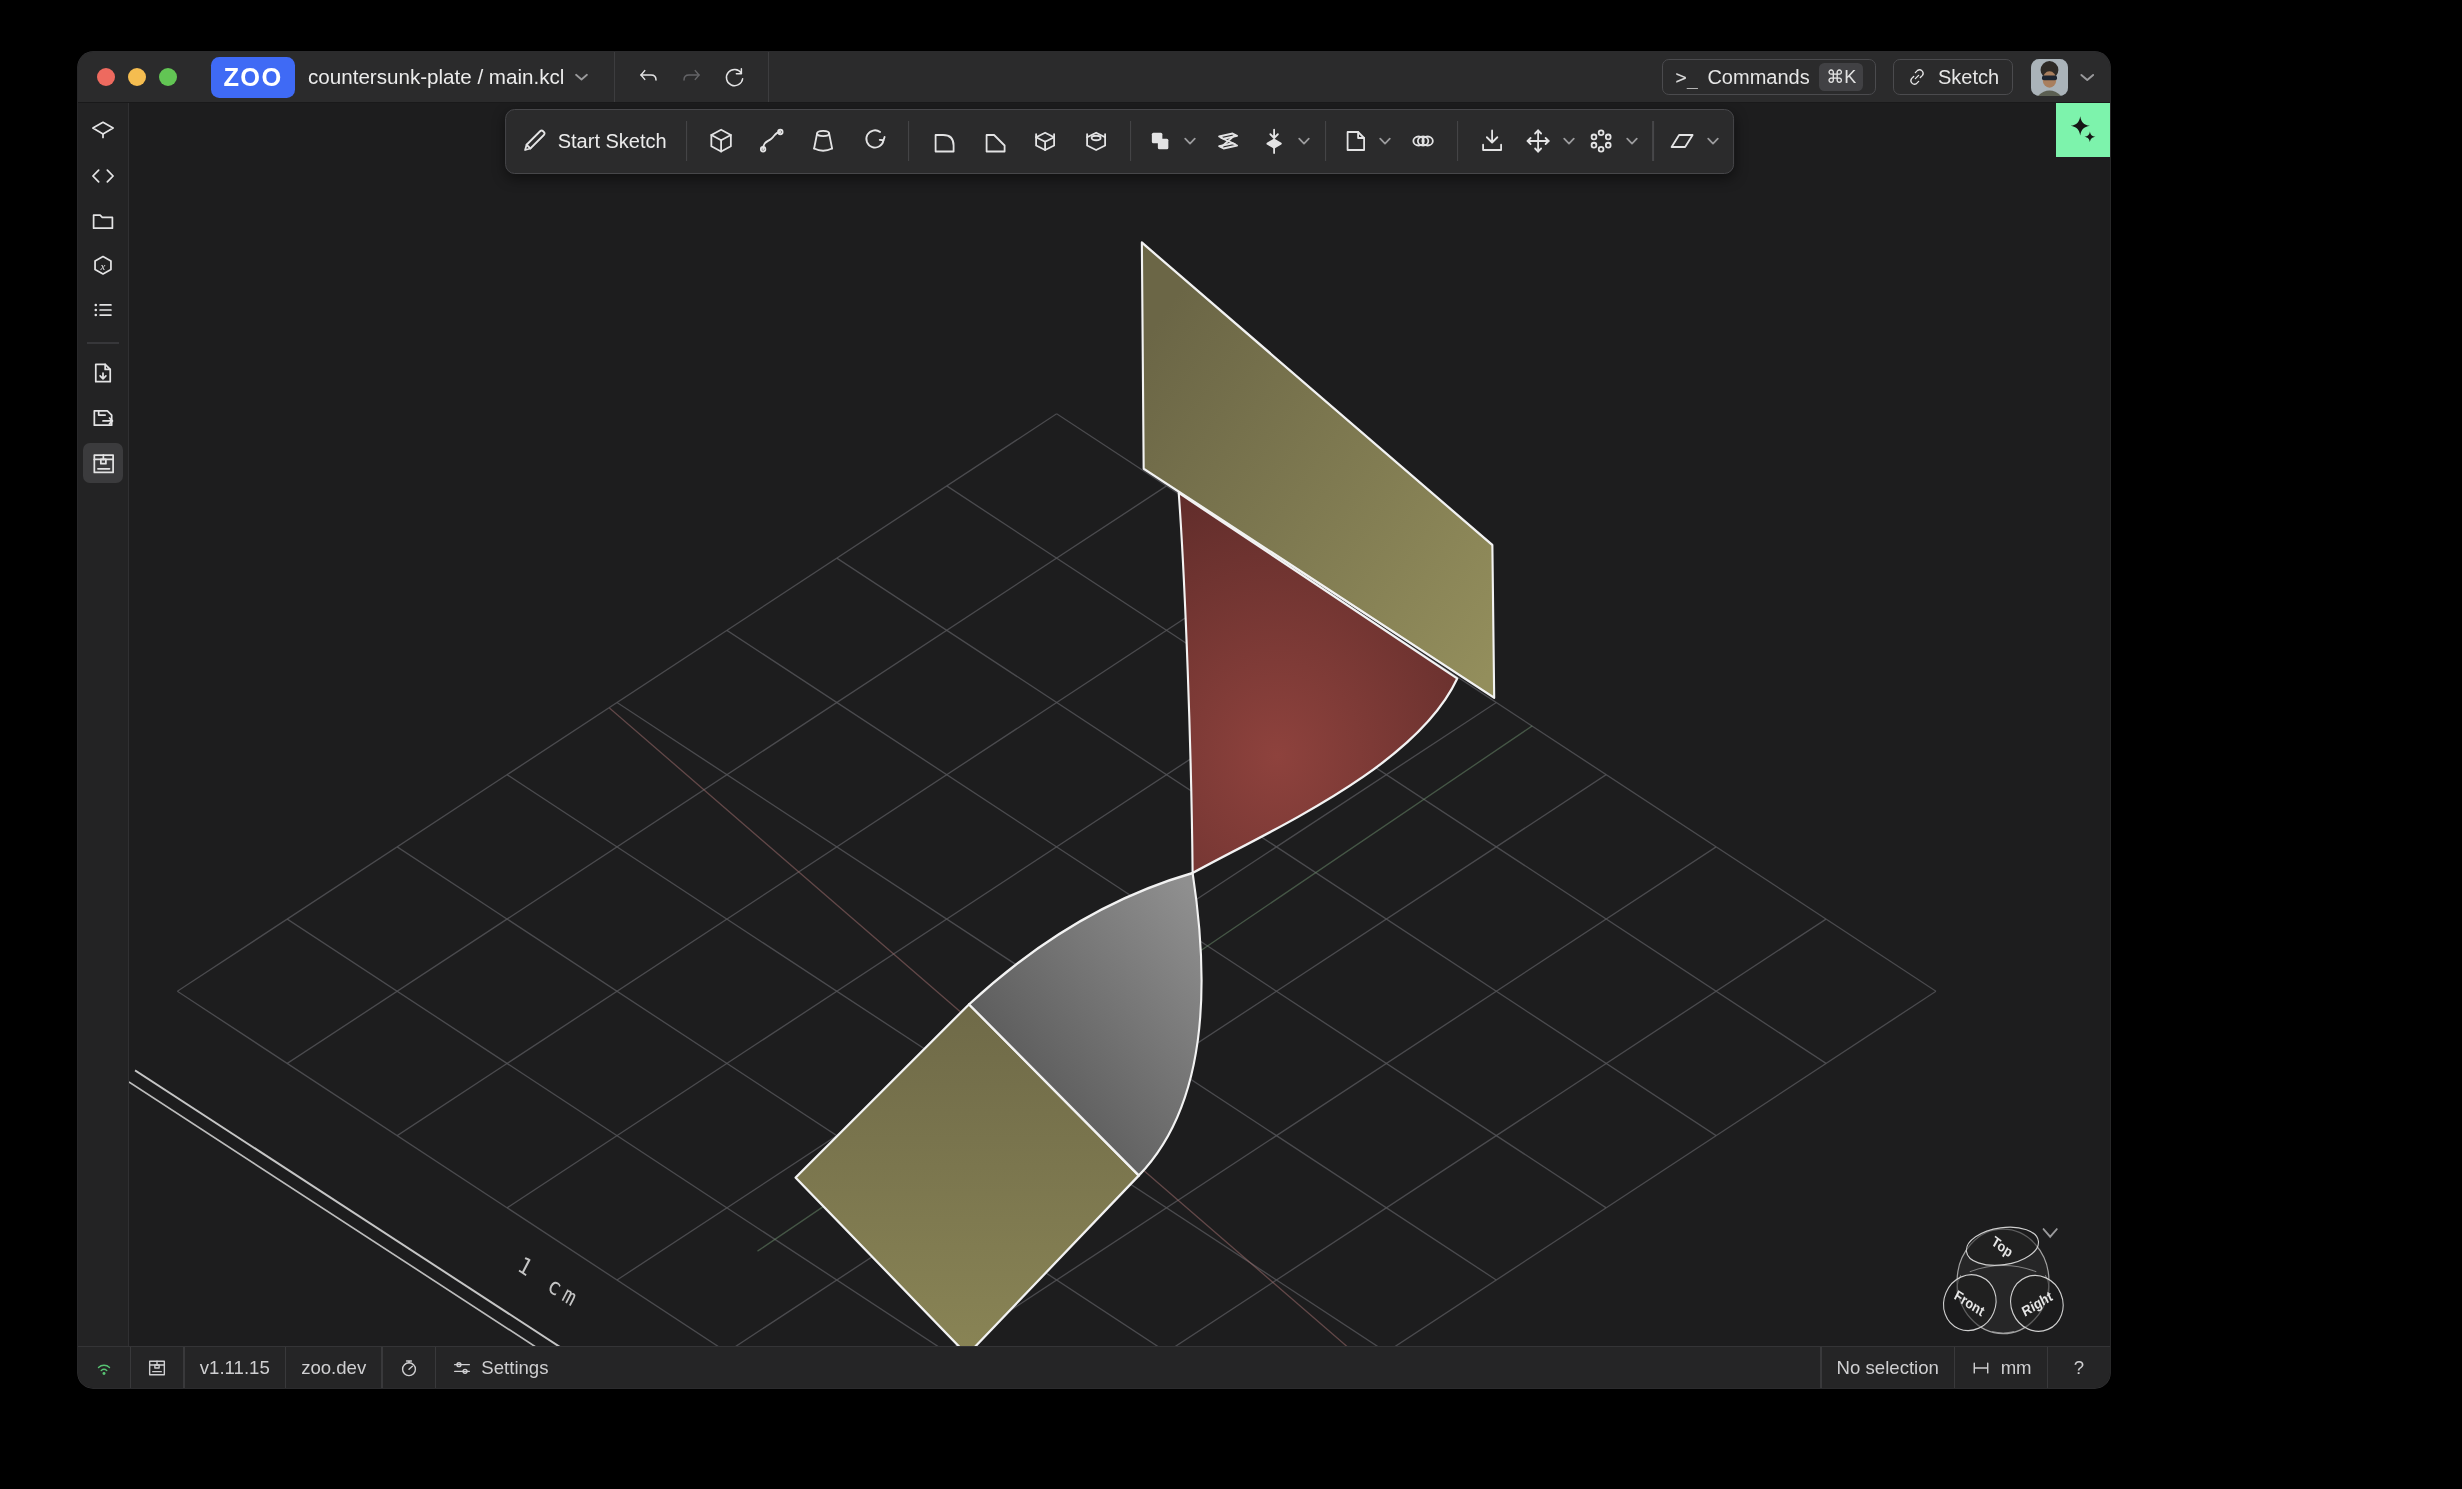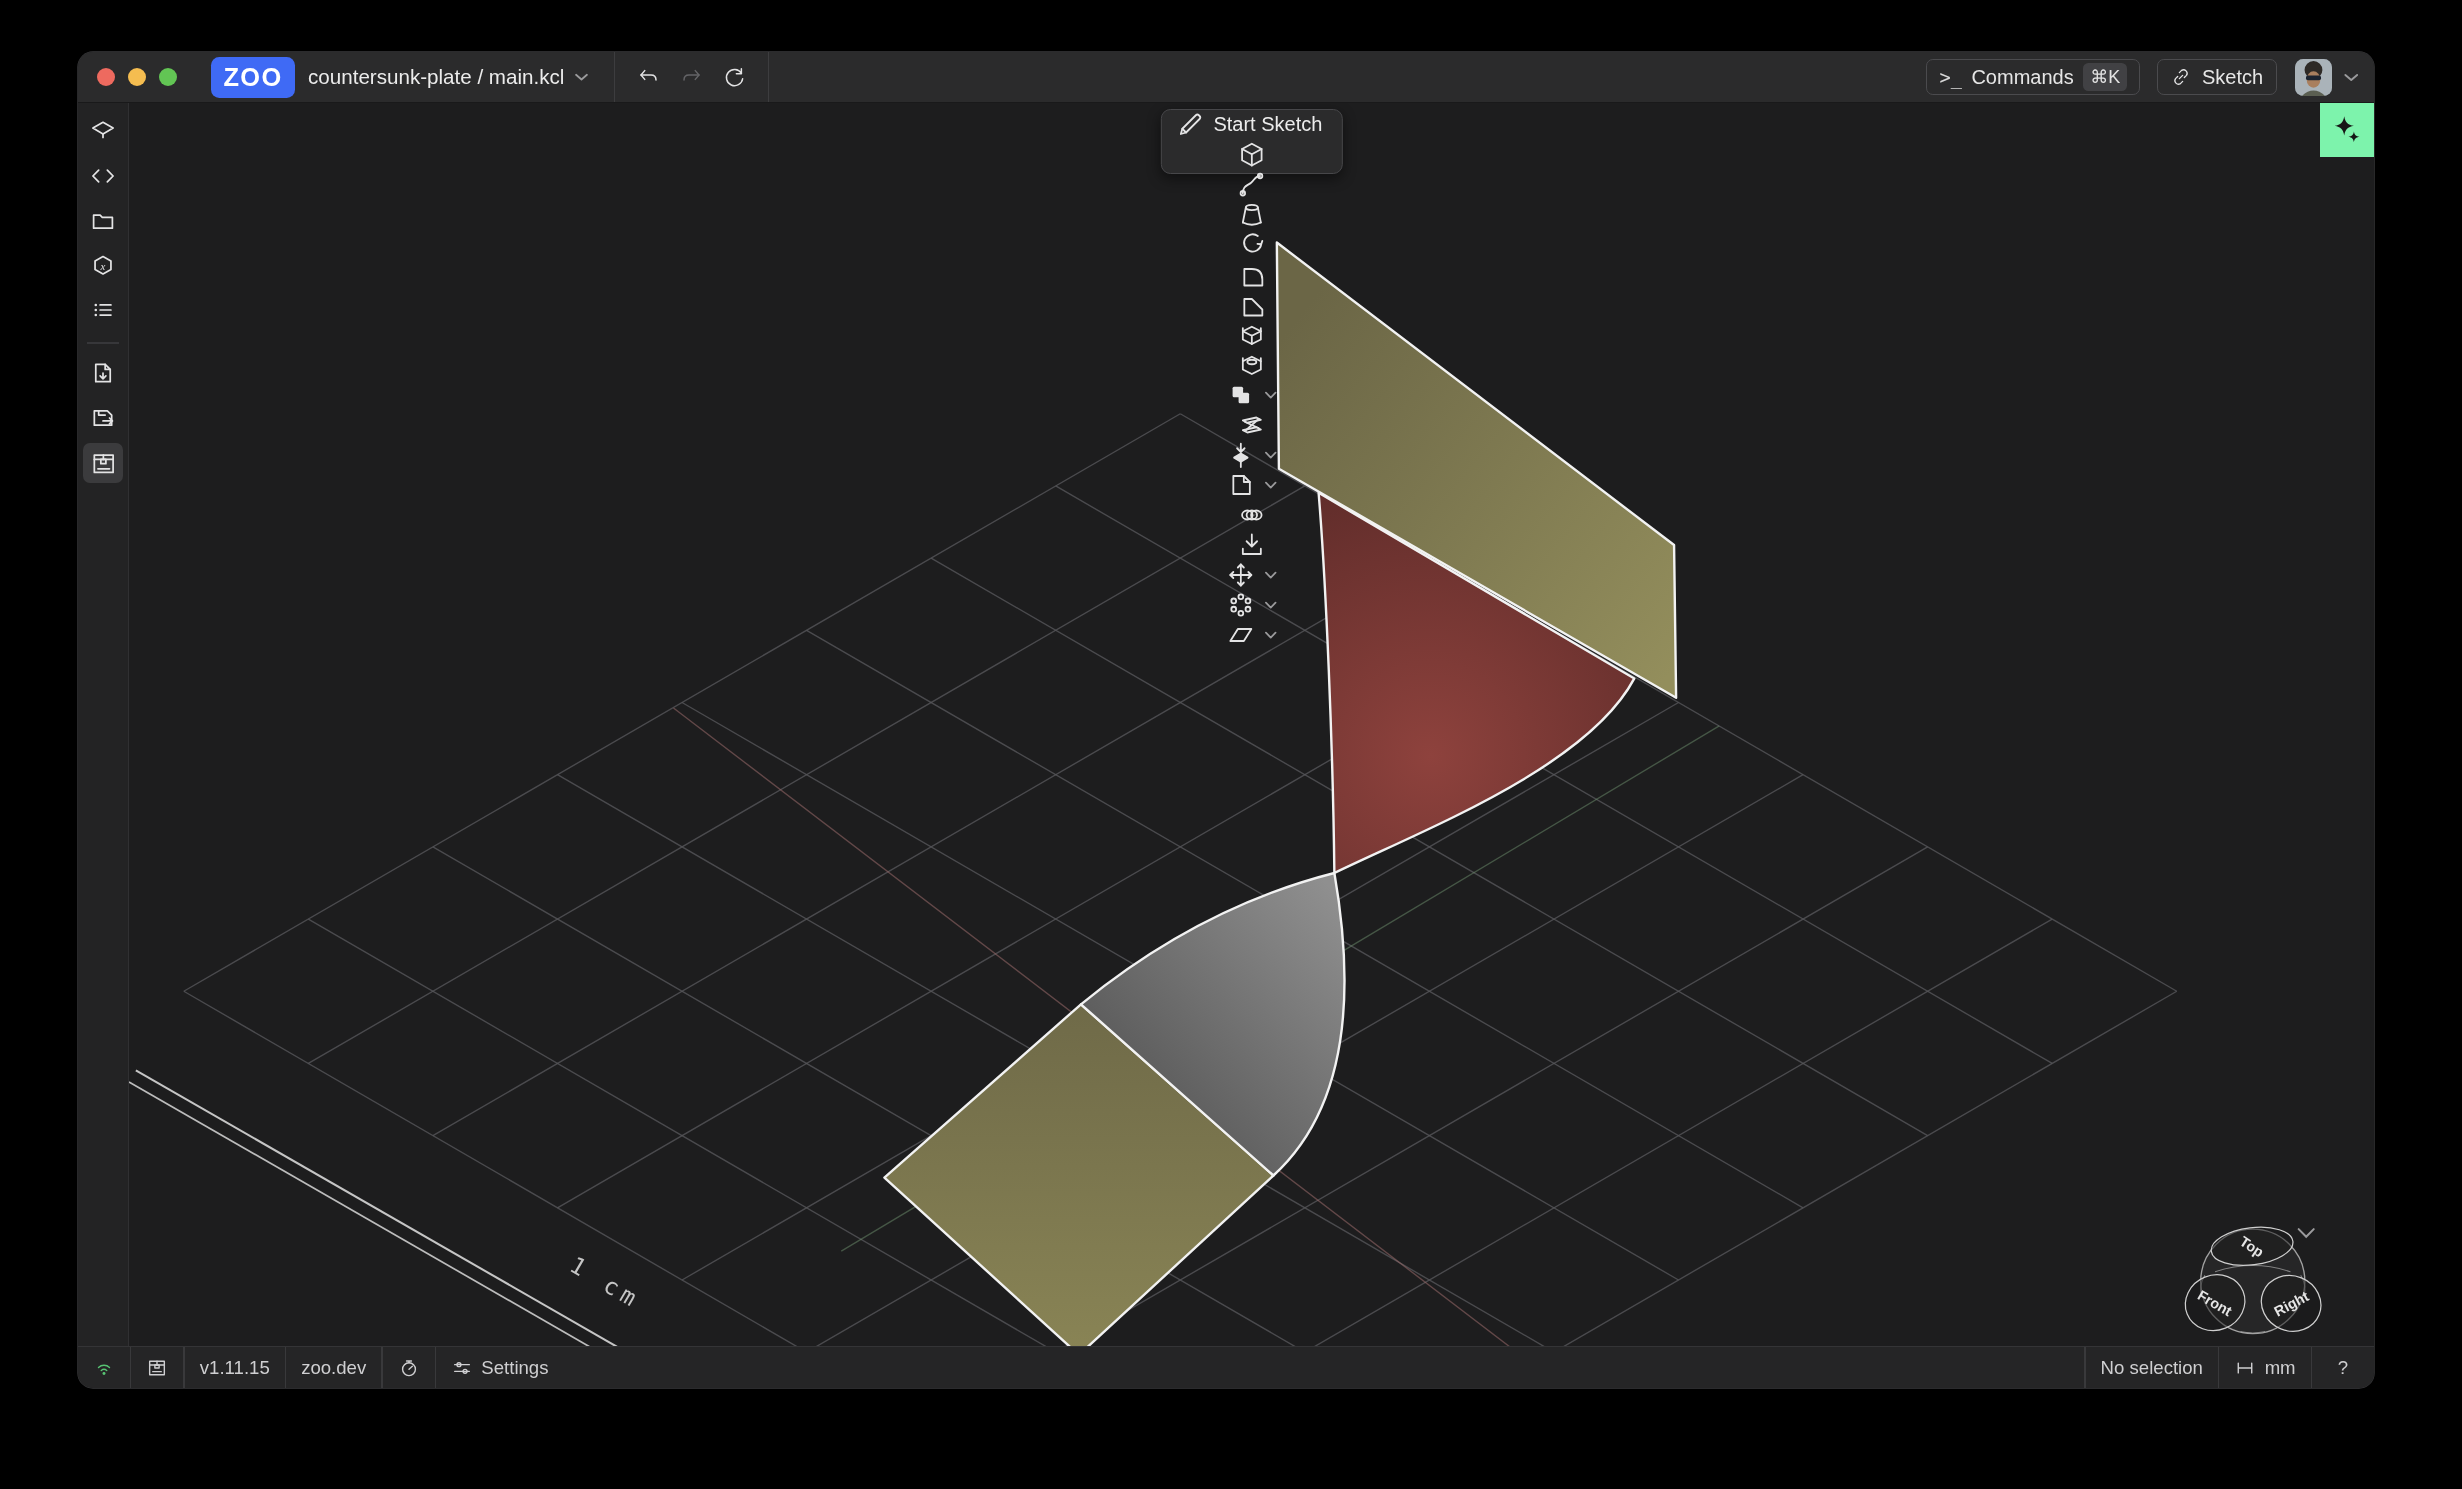--- a/index.html
+++ b/index.html
@@ -1,18 +1,18 @@
 <!DOCTYPE html>
 <html style="font-size:11px"><head>
 <meta charset="utf-8">
 <style>
   html,body{margin:0;padding:0;background:#000;}
   body{width:2462px;height:1490px;position:relative;font-family:"Liberation Sans",sans-serif;
        -webkit-font-smoothing:antialiased;overflow:hidden;}
-  #window{position:absolute;left:78px;top:52px;width:2296px;height:1336px;background:#1d1d1e;
+  #window{position:absolute;left:78px;top:52px;width:2032px;height:1336px;background:#1d1d1e;
           border-radius:15px;overflow:hidden;display:flex;flex-direction:column;
           box-shadow:0 0 0 0.7px #3a3a3c;}
   
   .titlebar{height:50px;background:#2b2b2c;display:flex;align-items:center;flex:0 0 auto;
             border-bottom:1.4px solid #19191a;padding:0 15px 0 19px;}
   .traffic{display:flex;gap:13px;align-items:center;margin-right:34px;}
   .tl{width:18px;height:18px;border-radius:50%;}
   .logo{width:84px;height:41px;border-radius:8.3px;background:#3f6af5;color:#fff;display:flex;
         align-items:center;justify-content:center;font-weight:bold;font-size:25.4px;letter-spacing:1.4px;
         font-stretch:condensed;}
@@ -36,21 +36,21 @@
         margin-bottom:4.8px;}
   .sbtn.active{background:#3b3b3d;}
   .sbtn svg{width:26px;height:26px;}
   .sdiv{width:32px;height:1.4px;background:#37373a;margin:6.9px 0 9.6px;}
   .viewport{flex:1;position:relative;background:#1d1d1e;overflow:hidden;}
   .scene{position:absolute;inset:0;width:100%;height:100%;}
   .gridline{stroke:#56565a;stroke-width:2;opacity:.8;}
   
   .toolbar{position:absolute;top:5.5px;left:50%;transform:translateX(-50%);height:63px;
            background:#2b2b2c;border:1.4px solid #47474a;border-radius:9.6px;display:flex;
-           align-items:center;padding:0 8.3px;box-shadow:0 4.1px 12.4px rgba(0,0,0,.45);flex-direction:column;}
+           align-items:center;padding:0 8.3px;box-shadow:0 4.1px 12.4px rgba(0,0,0,.45);}
   .tbtn{height:47px;min-width:40px;border-radius:6.9px;display:flex;align-items:center;
         justify-content:center;gap:8.3px;padding:0 5.5px;}
   .tbtn svg.ic{width:30px;height:30px;}
   .tbtn .dd{width:13.8px;height:9.6px;}
   .tlabel{color:#ececec;font-size:20px;white-space:nowrap;padding-right:5.5px;}
   .tdiv{width:1.4px;height:40px;background:#47474a;margin:0 8.3px;}
   .ic{stroke:#e3e3e4;fill:none;stroke-width:2.4;stroke-linecap:round;stroke-linejoin:round;}
   .dd{stroke:#9a9a9c;fill:none;stroke-width:2.6;stroke-linecap:round;stroke-linejoin:round;}
   
   .aibtn{position:absolute;top:0;right:0;width:54px;height:54px;display:flex;align-items:center;

